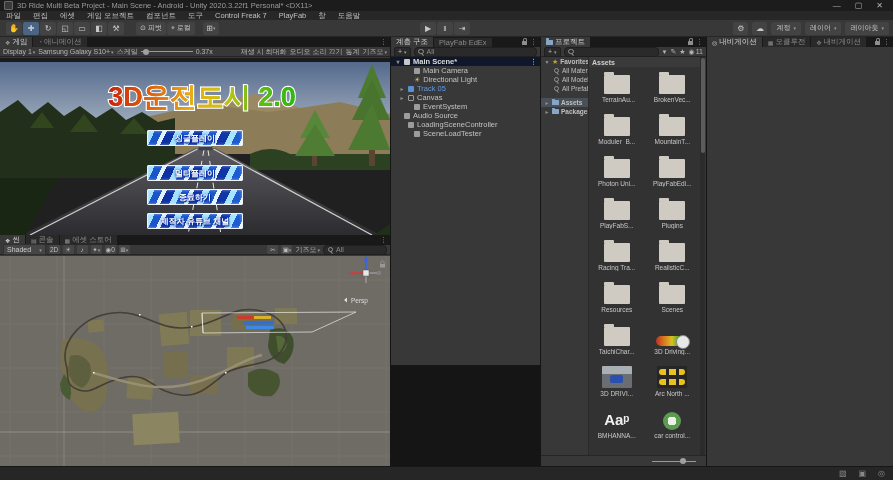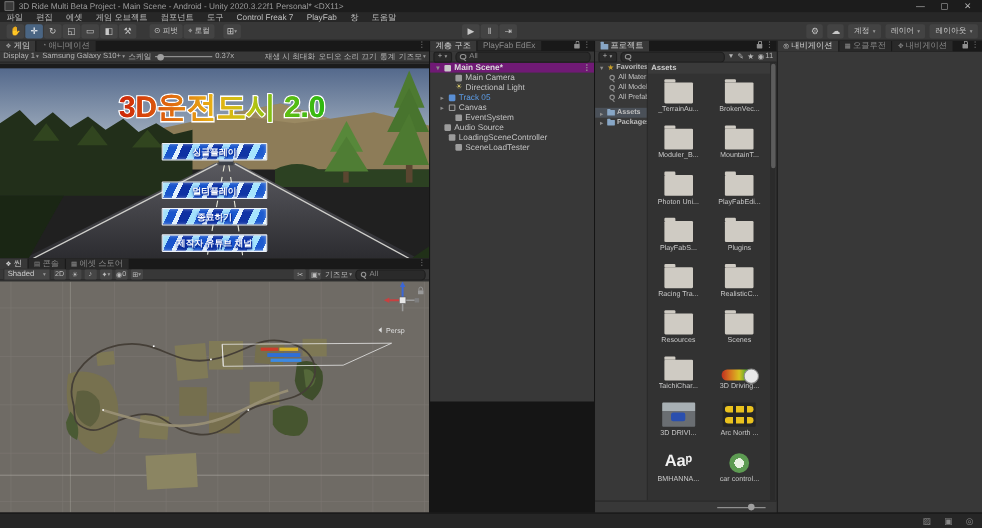--- a/index.html
+++ b/index.html
@@ -23,21 +23,21 @@
   .toolbtn.sel{background:#4a6583;color:#fff}
   .tgl{height:13px;background:#434343;border-radius:2px;display:flex;align-items:center;gap:2px;padding:0 4px;font-size:7px;color:#c8c8c8}
   .playgrp{position:absolute;left:420px;display:flex;gap:1px}
   .rightgrp{margin-left:auto;display:flex;align-items:center;gap:4px;margin-right:4px}
   .ddbtn{height:13px;background:#434343;border-radius:2px;display:flex;align-items:center;gap:3px;padding:0 5px;font-size:7px;color:#c8c8c8}
   .caret{font-size:5px;color:#9a9a9a}
   .circlebtn{width:15px;height:13px;background:#434343;border-radius:2px;display:flex;align-items:center;justify-content:center;font-size:8px;color:#c8c8c8}
 
   
   .panel{position:absolute;background:#383838}
-  .tabbar{height:10px;background:#191919;display:flex;align-items:flex-start;font-size:7.5px;color:#9a9a9a}
+  .tabbar{height:10px;background:#191919;display:flex;align-items:center;font-size:7.5px;color:#9a9a9a}
   .tab{display:flex;align-items:center;gap:2px;padding:0 5px;white-space:nowrap}
   .tab.on{background:#383838;color:#d2d2d2}
   .tab.off{background:#292929;color:#8a8a8a;margin-left:1px}
   .tabright{margin-left:auto;display:flex;align-items:center;gap:3px;padding-right:3px}
   .kebab{color:#9a9a9a;font-size:7px}
   .ctrlbar{height:10px;background:#383838;border-bottom:1px solid #242424;box-sizing:border-box;display:flex;align-items:center;font-size:7px;color:#bdbdbd;gap:3px;padding:0 3px}
   .mini{font-size:7px;color:#b5b5b5;display:flex;align-items:center;gap:1px}
   .lock{position:relative;width:5px;height:4px;background:#8f8f8f;border-radius:0.5px;margin-top:2px}
   .lock::before{content:"";position:absolute;top:-3px;left:0.5px;width:4px;height:3px;border:1px solid #8f8f8f;border-bottom:none;border-radius:2px 2px 0 0;box-sizing:border-box}
   .mag{position:relative;width:7px;height:7px;flex:0 0 auto}
@@ -63,21 +63,21 @@
   #scene-panel{left:0;top:235px;width:390px;height:231px}
   #scene-viewport{position:absolute;left:0;top:21px;width:390px;height:210px;background:#6f6b65;overflow:hidden}
   .shadedbox{height:9px;background:#464646;border:1px solid #303030;border-radius:1px;display:flex;align-items:center;gap:8px;padding:0 3px;font-size:7px;color:#cfcfcf}
   .sicon{width:11px;height:9px;background:#464646;border-radius:1px;display:flex;align-items:center;justify-content:center;font-size:6.5px;color:#bcbcbc}
 
   
   #hierarchy-panel{left:391px;top:37px;width:149px;height:328px}
   .plusbtn{height:8px;background:#2a2a2a;border:1px solid #1f1f1f;border-radius:2px;display:flex;align-items:center;gap:2px;padding:0 3px;font-size:7px;color:#bbb}
   .tree{font-size:7.5px;color:#c2c2c2}
   .trow{height:9px;display:flex;align-items:center;gap:3px;padding-left:4px;white-space:nowrap}
-  .trow.hdr{background:#701a75;font-weight:bold;color:#dcdcdc}
+  .trow.hdr{background:#0f172a;font-weight:bold;color:#dcdcdc}
   .exp{width:6px;color:#8d8d8d;font-size:6px;flex:0 0 auto;text-align:center}
   .hicon{width:6px;height:6px;display:inline-block;background:#9c9c9c;border-radius:1px;flex:0 0 auto}
   .hicon.prefab{background:#5a8fd4}
   .hicon.canvas{background:none;border:1px solid #9c9c9c;box-sizing:border-box}
   .hicon.scene{background:#c8c8c8}
   .sun{color:#d3c46a;font-size:7px;line-height:6px}
   .bluetext{color:#5c9ce6}
 
   
   #project-panel{left:541px;top:37px;width:165px;height:429px}

